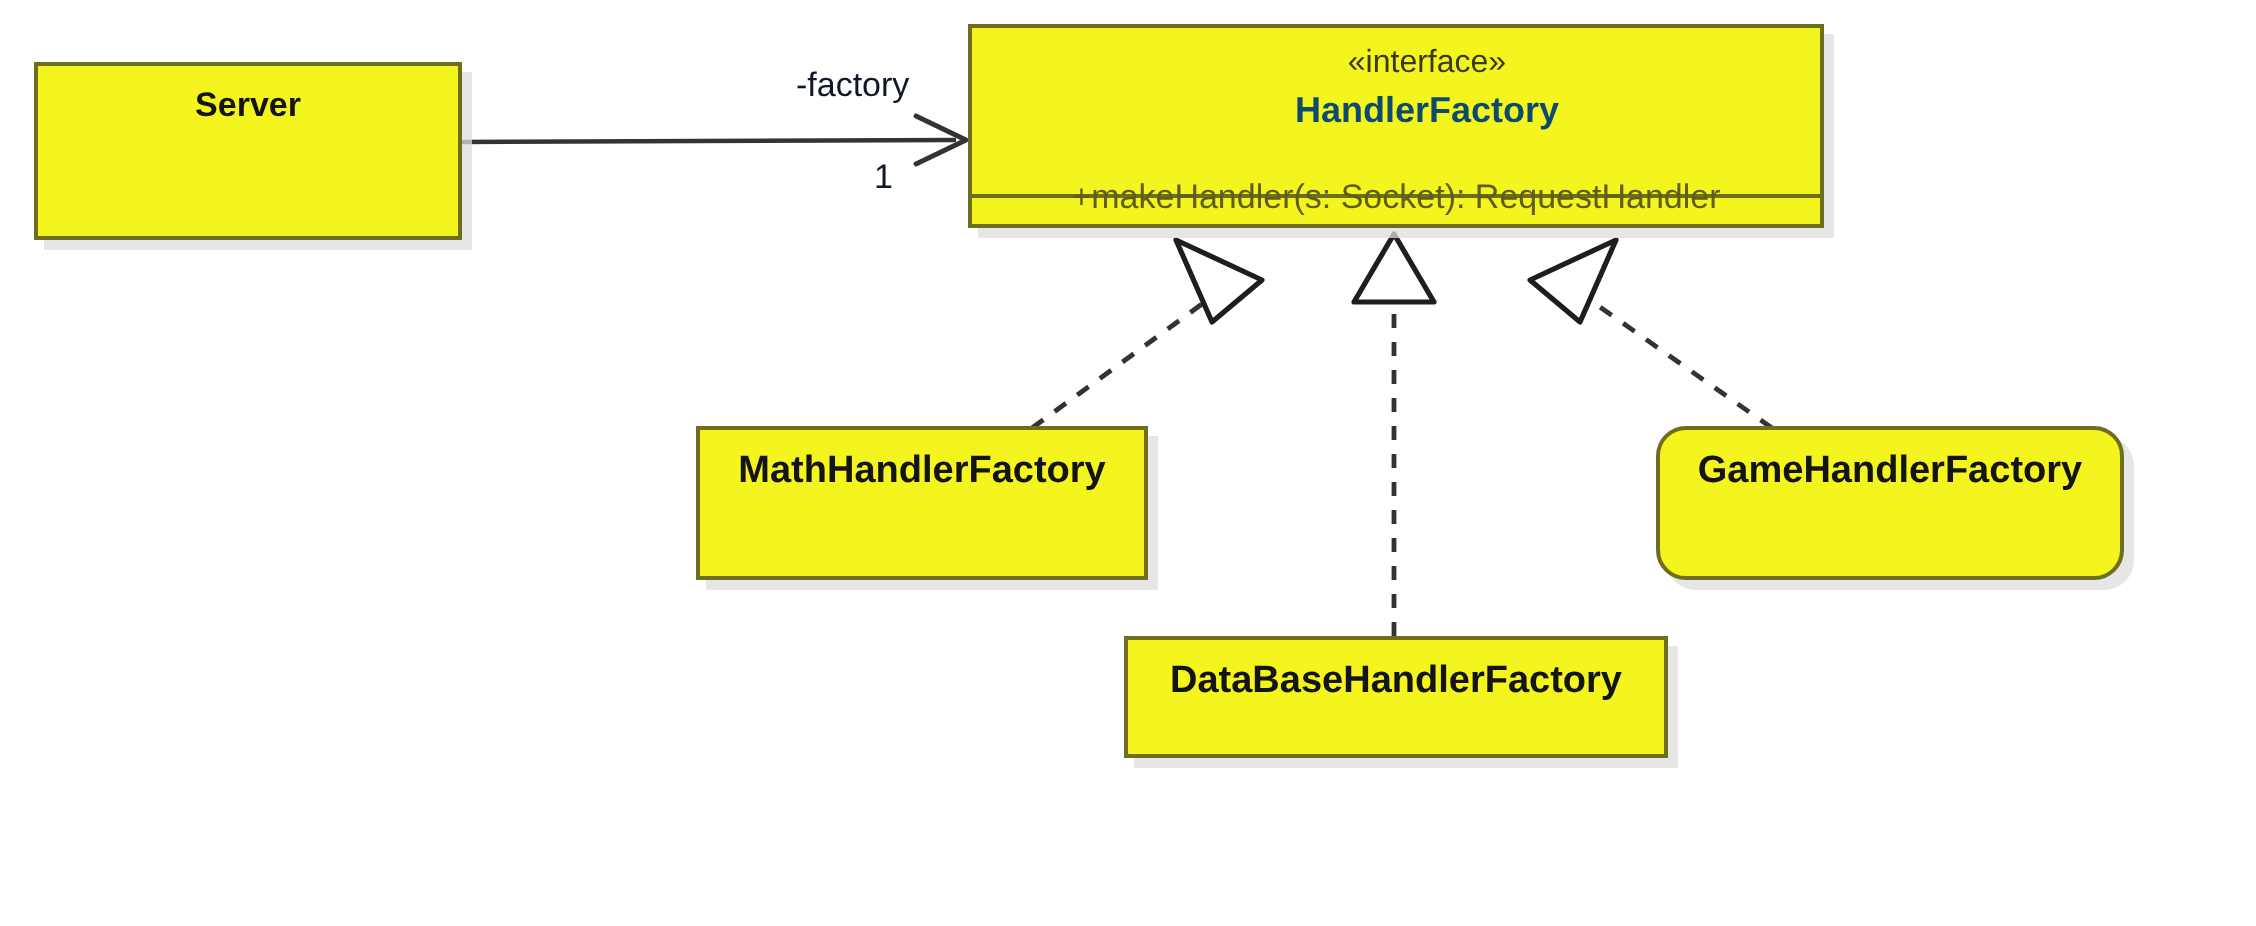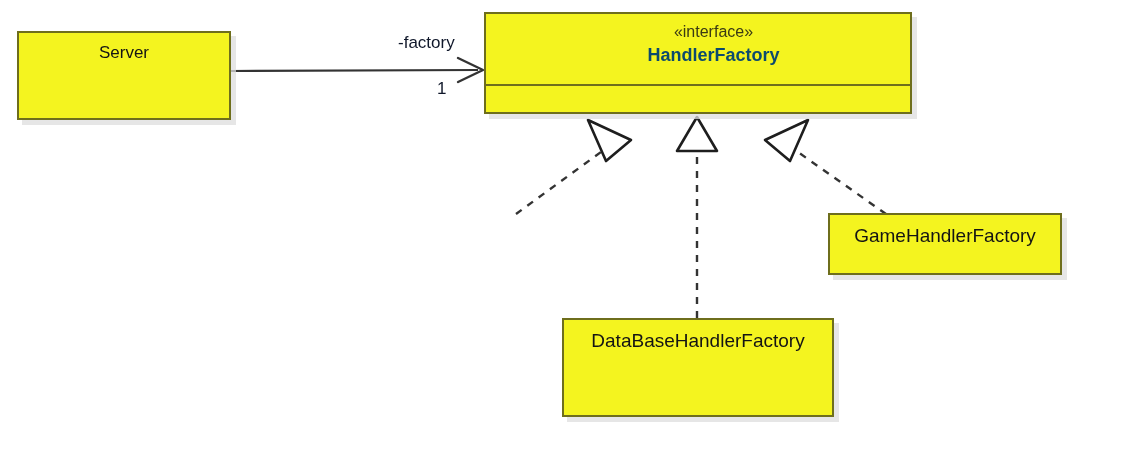--- a/index.html
+++ b/index.html
@@ -26,39 +26,39 @@
     overflow: visible;
   }
   .uml-box {
     position: absolute;
     background: #F4F41F;
     border: 2px solid #6E6E1C;
     box-sizing: border-box;
     box-shadow: 5px 5px 0 0 rgba(222,222,222,0.75);
   }
   .class-name {
-    font-weight: normal;
+    font-weight: bold;
     color: #141414;
     text-align: center;
     white-space: nowrap;
   }
   .box-server .class-name {
     font-size: 17px;
     padding-top: 10px;
   }
   .box-sub .class-name {
     font-size: 19px;
     padding-top: 10px;
   }
   .iface-header {
     position: absolute;
     left: 0;
     right: 0;
     top: 0;
-    height: 72px;
+    height: 85px;
     box-sizing: border-box;
     border-bottom: 2px solid #6E6E1C;
     text-align: center;
     padding-top: 7px;
     padding-left: 31px;
   }
   .stereotype {
     font-size: 16px;
     color: #3A3A14;
     line-height: 22px;
@@ -120,27 +120,31 @@
 
   <div class="uml-box box-server" style="left:17px; top:31px; width:214px; height:89px;">
     <div class="class-name">Server</div>
   </div>
 
   <div class="uml-box box-interface" style="left:484px; top:12px; width:428px; height:102px;">
     <div class="iface-header">
       <div class="stereotype">«interface»</div>
       <div class="iface-name">HandlerFactory</div>
     </div>
+    <div class="iface-ops">+makeHandler(s: Socket): RequestHandler</div>
   </div>
 
   <div class="edge-label" style="left:398px; top:33px;">-factory</div>
   <div class="edge-label" style="left:437px; top:79px;">1</div>
 
+  <div class="uml-box box-sub" style="left:348px; top:213px; width:226px; height:77px;">
+    <div class="class-name">MathHandlerFactory</div>
+  </div>
 
-  <div class="uml-box box-sub" style="left:562px; top:318px; width:272px; height:99px;">
+  <div class="uml-box box-sub" style="left:562px; top:318px; width:272px; height:61px;">
     <div class="class-name">DataBaseHandlerFactory</div>
   </div>
 
-  <div class="uml-box box-sub" style="left:828px; top:213px; width:234px; height:62px;">
+  <div class="uml-box box-sub" style="left:828px; top:213px; width:234px; height:77px;border-radius:15px;">
     <div class="class-name">GameHandlerFactory</div>
   </div>
 
 </div>
 
 </body></html>

